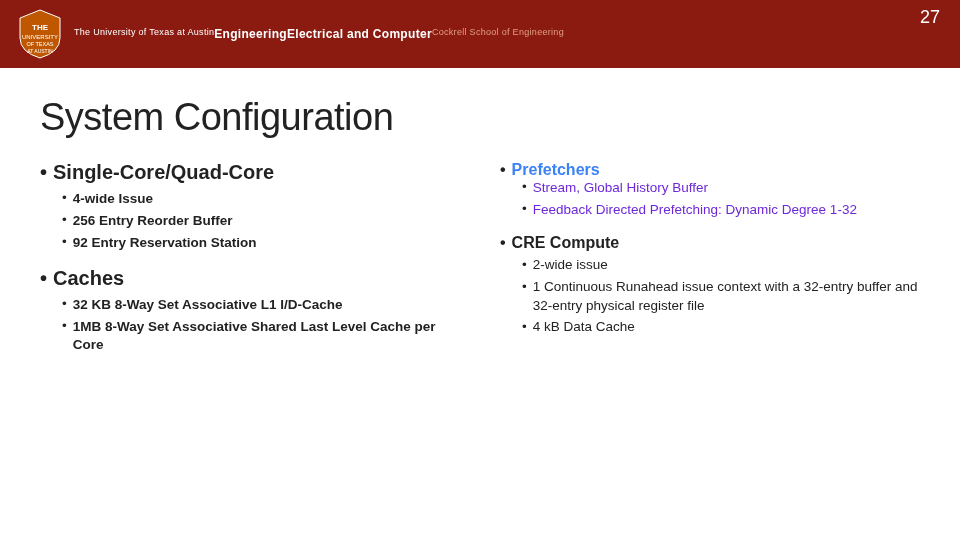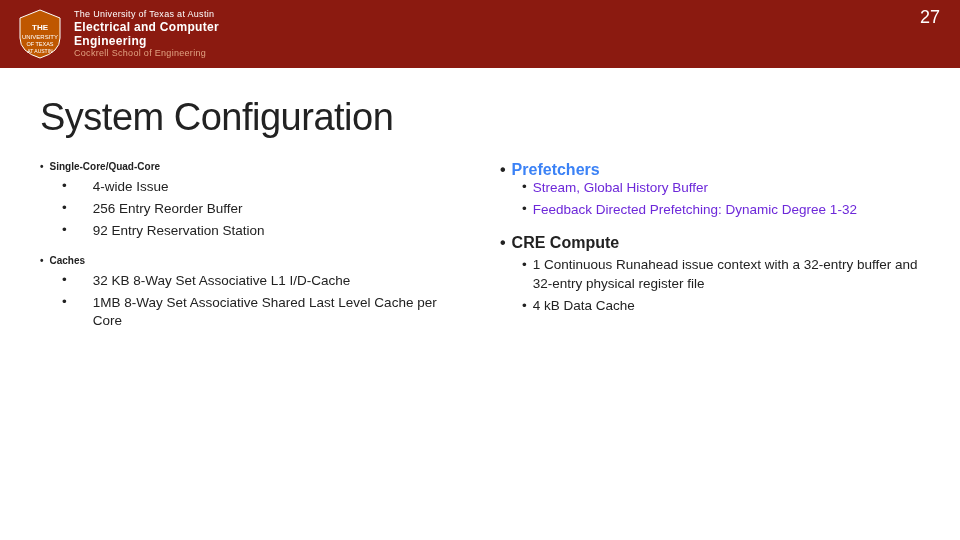--- a/index.html
+++ b/index.html
@@ -29,21 +29,21 @@
     }
 
     .logo-shield {
       width: 48px;
       height: 52px;
       flex-shrink: 0;
     }
 
     .logo-text {
       display: flex;
-      flex-direction: column;
+      flex-direction: row;
       color: #ffffff;
       line-height: 1.2;
     }
 
     .logo-text .univ-name {
       font-size: 9px;
       font-weight: normal;
       letter-spacing: 0.3px;
     }
 
@@ -85,21 +85,21 @@
     .two-col {
       display: flex;
       gap: 40px;
     }
 
     .col {
       flex: 1;
     }
 
     .bullet-main {
-      font-size: 10px;
+      font-size: 20px;
       font-weight: bold;
       color: #222222;
       margin-bottom: 6px;
       display: flex;
       align-items: flex-start;
       gap: 6px;
     }
 
     .bullet-main::before {
       content: '•';
@@ -126,23 +126,22 @@
       gap: 6px;
     }
 
     .bullet-sub::before {
       content: '•';
       color: #222222;
       flex-shrink: 0;
     }
 
     .bullet-sub-text {
-      font-weight: normal;
+      font-weight: bold;
       line-height: 1.4;
-      margin-left: 20px;
     }
 
     
     .right-bullet-main {
       font-size: 16px;
       font-weight: bold;
       color: #3b82f6;
       margin-bottom: 0;
       display: flex;
       align-items: center;
@@ -227,22 +226,22 @@
 
     <svg class="logo-shield" viewBox="0 0 48 52" xmlns="http://www.w3.org/2000/svg">
       <path d="M24 2 L44 10 L44 30 Q44 44 24 50 Q4 44 4 30 L4 10 Z" fill="#bf5700" stroke="#ffffff" stroke-width="1"></path>
       <text x="24" y="22" text-anchor="middle" fill="white" font-size="8" font-weight="bold">THE</text>
       <text x="24" y="31" text-anchor="middle" fill="white" font-size="6">UNIVERSITY</text>
       <text x="24" y="38" text-anchor="middle" fill="white" font-size="5.5">OF TEXAS</text>
       <text x="24" y="45" text-anchor="middle" fill="white" font-size="5">AT AUSTIN</text>
     </svg>
     <div class="logo-text">
       <span class="univ-name">The University of Texas at Austin</span>
+      <span class="dept-name">Engineering</span>
       <span class="dept-name">Electrical and Computer</span>
-      <span class="dept-name">Engineering</span>
       <span class="school-name">Cockrell School of Engineering</span>
     </div>
   </div>
   <div class="slide-number">27</div>
 </div>
 
 <div class="content">
   <h1 class="slide-title">System Configuration</h1>
 
   <div class="two-col">
@@ -298,20 +297,23 @@
           </div>
         </div>
       </div>
 
       <div class="cre-section">
         <div class="cre-main">
           <span>CRE Compute</span>
         </div>
         <div class="cre-sub">
           <div class="cre-sub-item">
+            <span>2-wide issue</span>
+          </div>
+          <div class="cre-sub-item">
             <span>1 Continuous Runahead issue context with a 32-entry buffer and 32-entry physical register file</span>
           </div>
           <div class="cre-sub-item">
             <span>4 kB Data Cache</span>
           </div>
         </div>
       </div>
 
     </div>
   </div>

